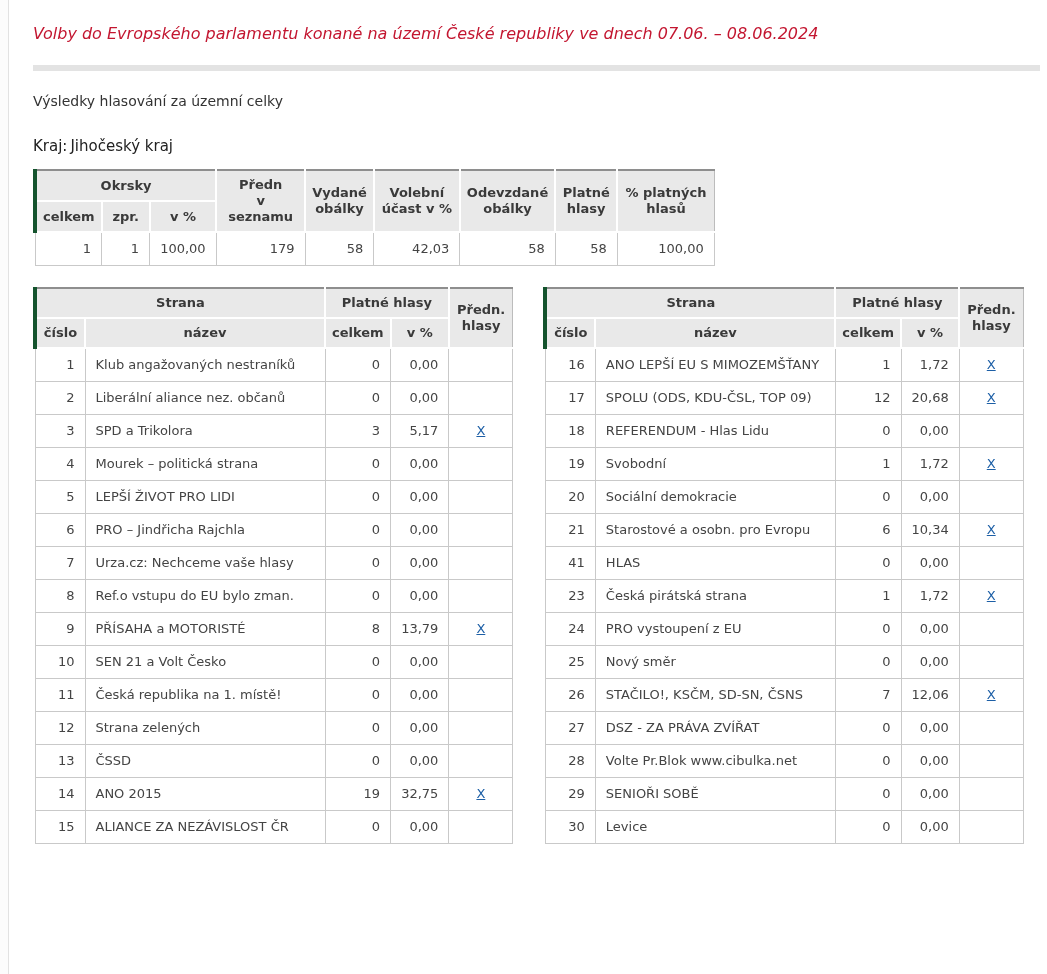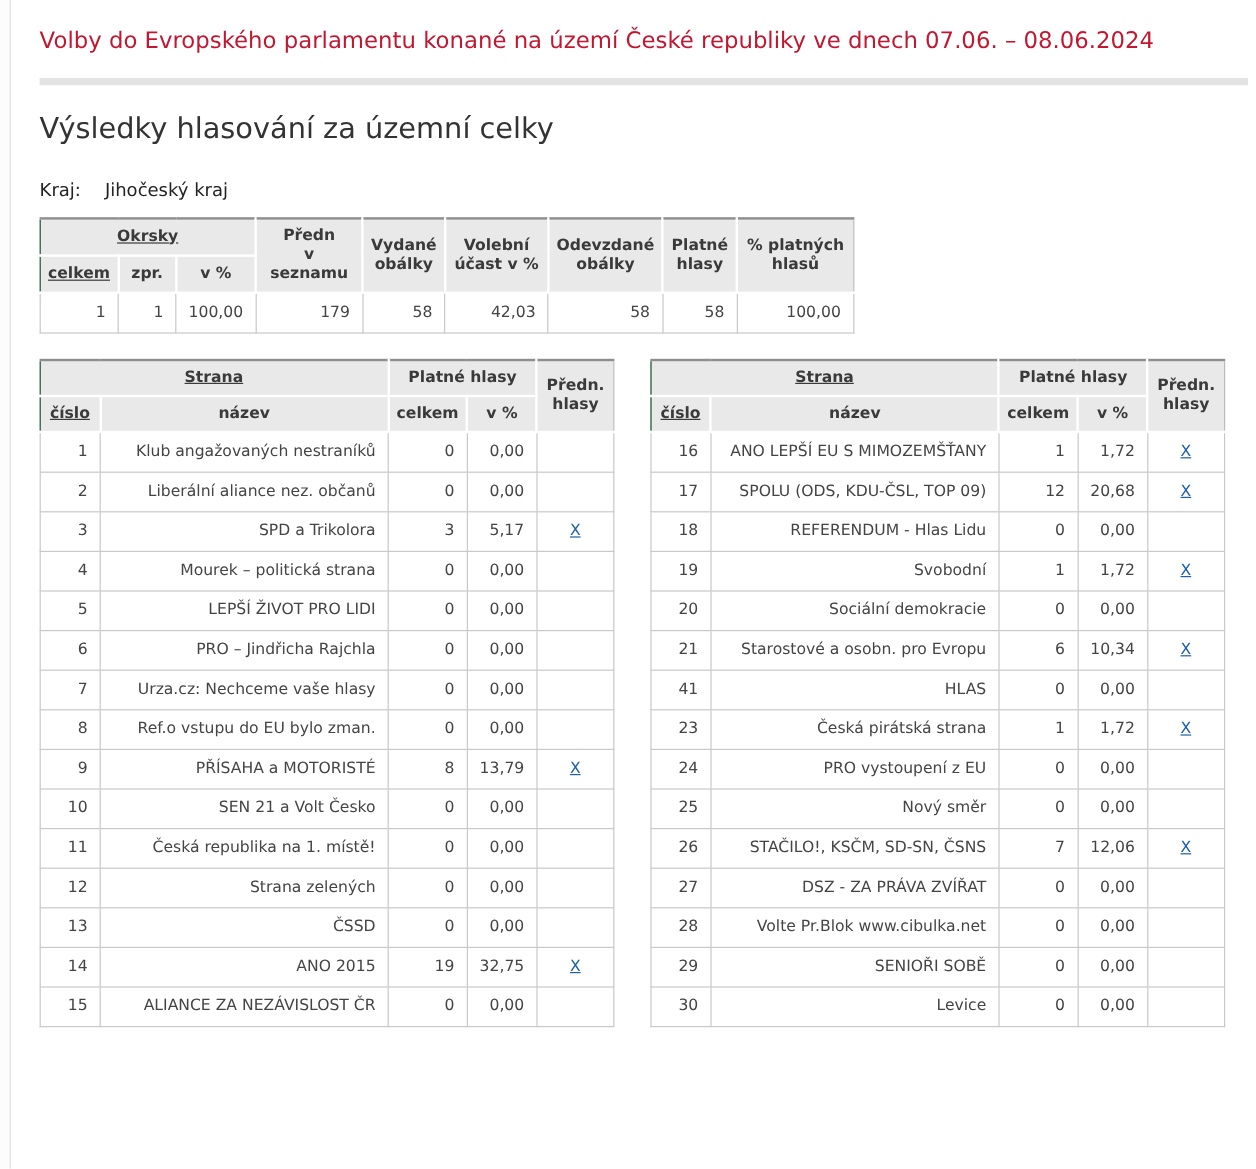--- a/index.html
+++ b/index.html
@@ -22,52 +22,53 @@
     position: relative;
   }
   .left-strip {
     position: absolute; left: 0; top: 0; bottom: 0;
     width: 9px; background: #fcfcfc; border-right: 1px solid #e2e2e2;
   }
   .page { margin-left: 10px; padding: 17px 7px 18px 23px; }
 
   h1.title {
     margin: 0; max-width: 965px;
-    font-size: 19px; line-height: 34px; font-weight: 400;
+    font-size: 16px; line-height: 34px; font-weight: 400;
     color: var(--title-red);
     letter-spacing: 0;
+    font-style: italic;
   }
   .divider { height: 6px; background: var(--divider); margin-top: 14px; }
 
-  h2.section { margin: 22px 0 0 0; font-size: 24px; font-weight: 400; color: #333; }
+  h2.section { margin: 22px 0 0 0; font-size: 14px; font-weight: 400; color: #333; }
 
   p.region { margin: 27px 0 0 0; font-size: 15px; color: #222; }
   p.region:first-of-type { margin-top: 28px; }
-  p.region .val { margin-left: 20px; }
+  p.region .val { margin-left: 3px; }
 
   table.results { border-collapse: collapse; table-layout: fixed; }
   table.results th {
     background: var(--header-bg);
     border: 2px solid #fff;
     font-size: 13px; font-weight: 700; color: #3a3a3a;
     padding: 6px 6px; text-align: center; vertical-align: middle;
     white-space: pre-line; line-height: 16px;
   }
   table.results thead tr:first-child th { border-top: 2px solid var(--table-top); }
-  table.results thead tr th:first-child { border-left: 1px solid #14532d; text-decoration: underline; }
+  table.results thead tr th:first-child { border-left: 4px solid #14532d; }
   table.results thead tr th:last-child { border-right: 1px solid #bcbcbc; }
   table.results td {
     border: 1px solid var(--cell-border);
     font-size: 13px; color: #444;
     padding: 8px 10px; line-height: 16px;
     background: #fff; vertical-align: middle;
     overflow: hidden;
   }
   td.num { text-align: right; }
-  td.name { text-align: right; }
+  td.name { text-align: left; }
   td.ctr { text-align: center; }
   td.cnum { text-align: right; padding-right: 14px; }
 
   .summary-wrap { margin-top: 14px; }
   .party-row-wrap { display: flex; gap: 30px; margin-top: 21px; }
 
   a.pref-link {
     color: var(--link-blue);
     text-decoration: underline;
     font-size: 13px;

